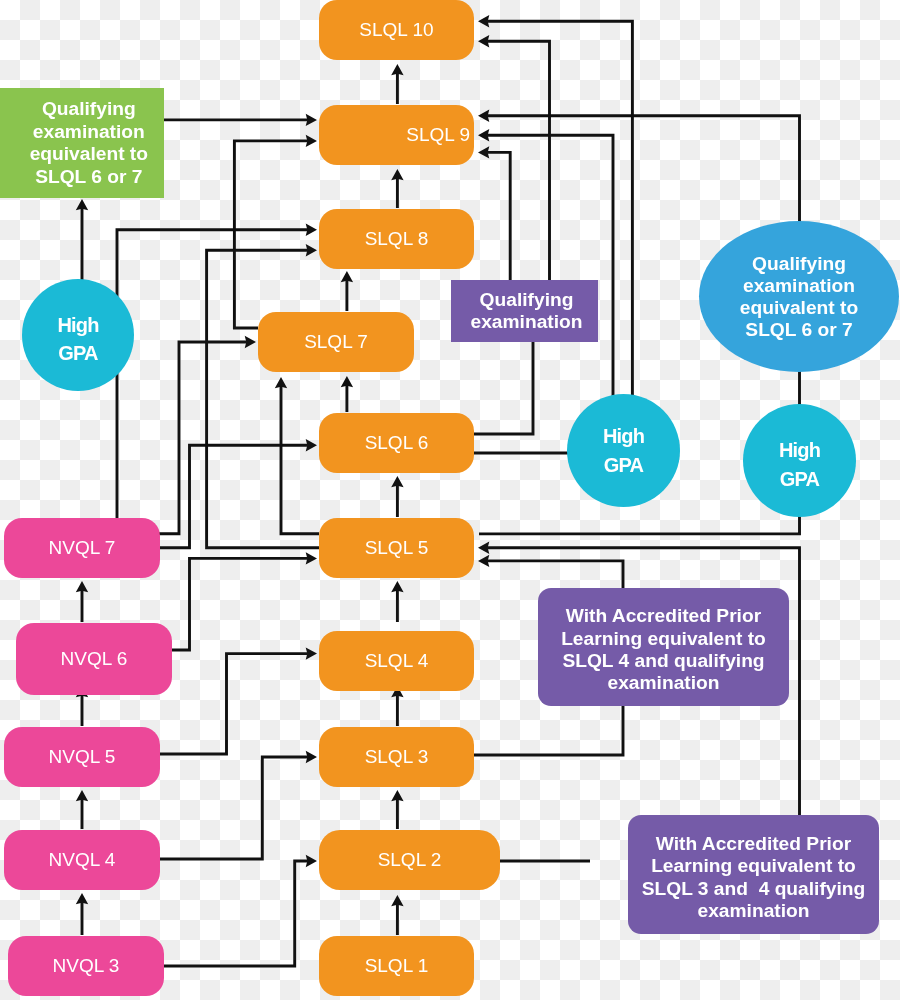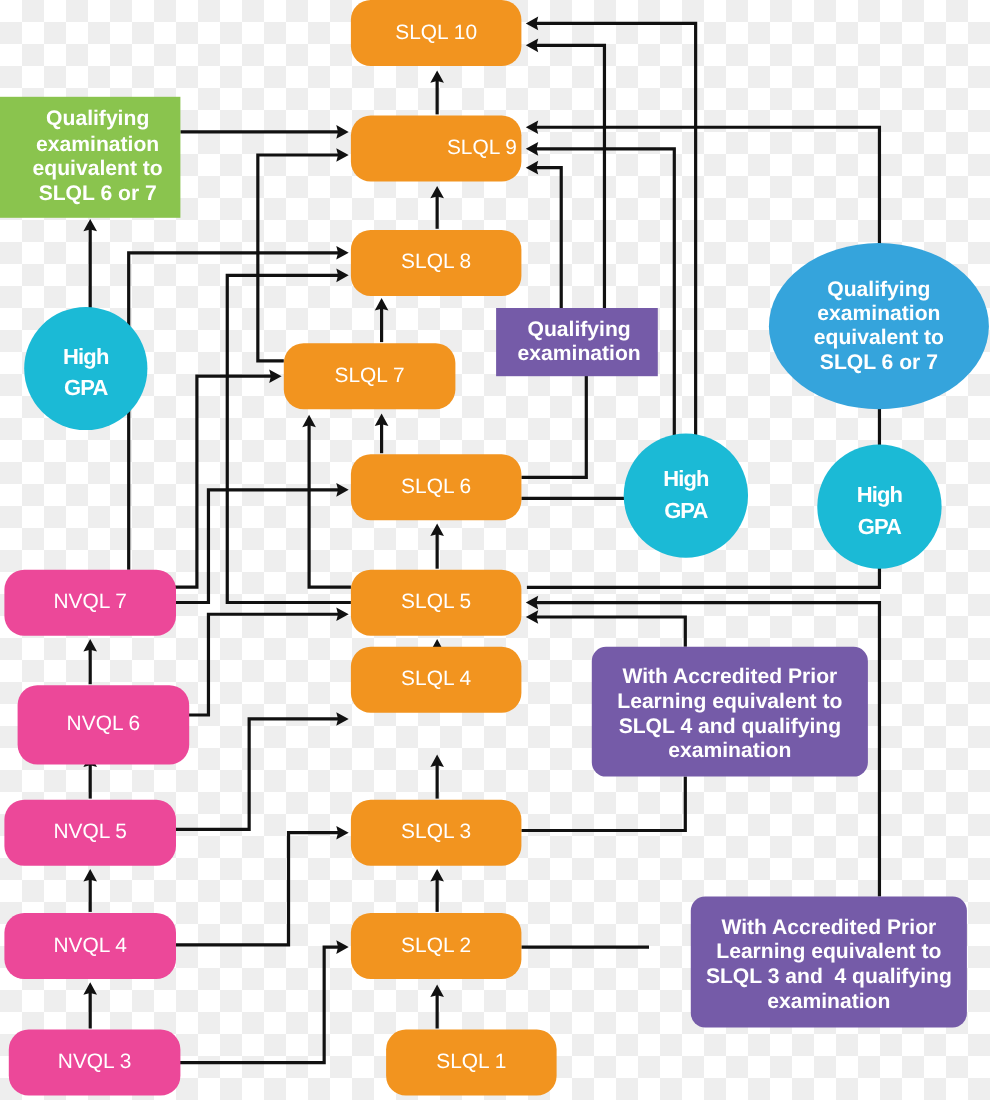--- a/index.html
+++ b/index.html
@@ -191,30 +191,30 @@
     </div>
   <div class="node lvl slql" style="left: 258px; top: 312px; width: 156px; height: 60px;">
       <span>SLQL 7</span>
     </div>
   <div class="node lvl slql" style="left: 319px; top: 413px; width: 155px; height: 60px;">
       <span>SLQL 6</span>
     </div>
   <div class="node lvl slql" style="left: 319px; top: 518px; width: 155px; height: 60px;">
       <span>SLQL 5</span>
     </div>
-  <div class="node lvl slql" style="left: 319px; top: 588px; width: 155px; height: 60px;">
+  <div class="node lvl slql" style="left: 319px; top: 631px; width: 155px; height: 60px;">
       <span>SLQL 4</span>
     </div>
   <div class="node lvl slql" style="left: 319px; top: 727px; width: 155px; height: 60px;">
       <span>SLQL 3</span>
     </div>
-  <div class="node lvl slql" style="left: 319px; top: 830px; width: 155px; height: 60px;">
+  <div class="node lvl slql" style="left: 319px; top: 830px; width: 181px; height: 60px; border-radius: 21px;">
       <span>SLQL 2</span>
     </div>
-  <div class="node lvl slql" style="left: 319px; top: 936px; width: 155px; height: 60px; margin-left: 32px;">
+  <div class="node lvl slql" style="left: 319px; top: 936px; width: 155px; height: 60px;">
       <span>SLQL 1</span>
     </div>
 
   <div class="node lvl nvql" style="left: 4px; top: 518px; width: 156px; height: 60px;">
       <span>NVQL 7</span>
     </div>
   <div class="node lvl nvql" style="left: 16px; top: 623px; width: 156px; height: 72px;">
       <span>NVQL 6</span>
     </div>
   <div class="node lvl nvql" style="left: 4px; top: 727px; width: 156px; height: 60px;">

